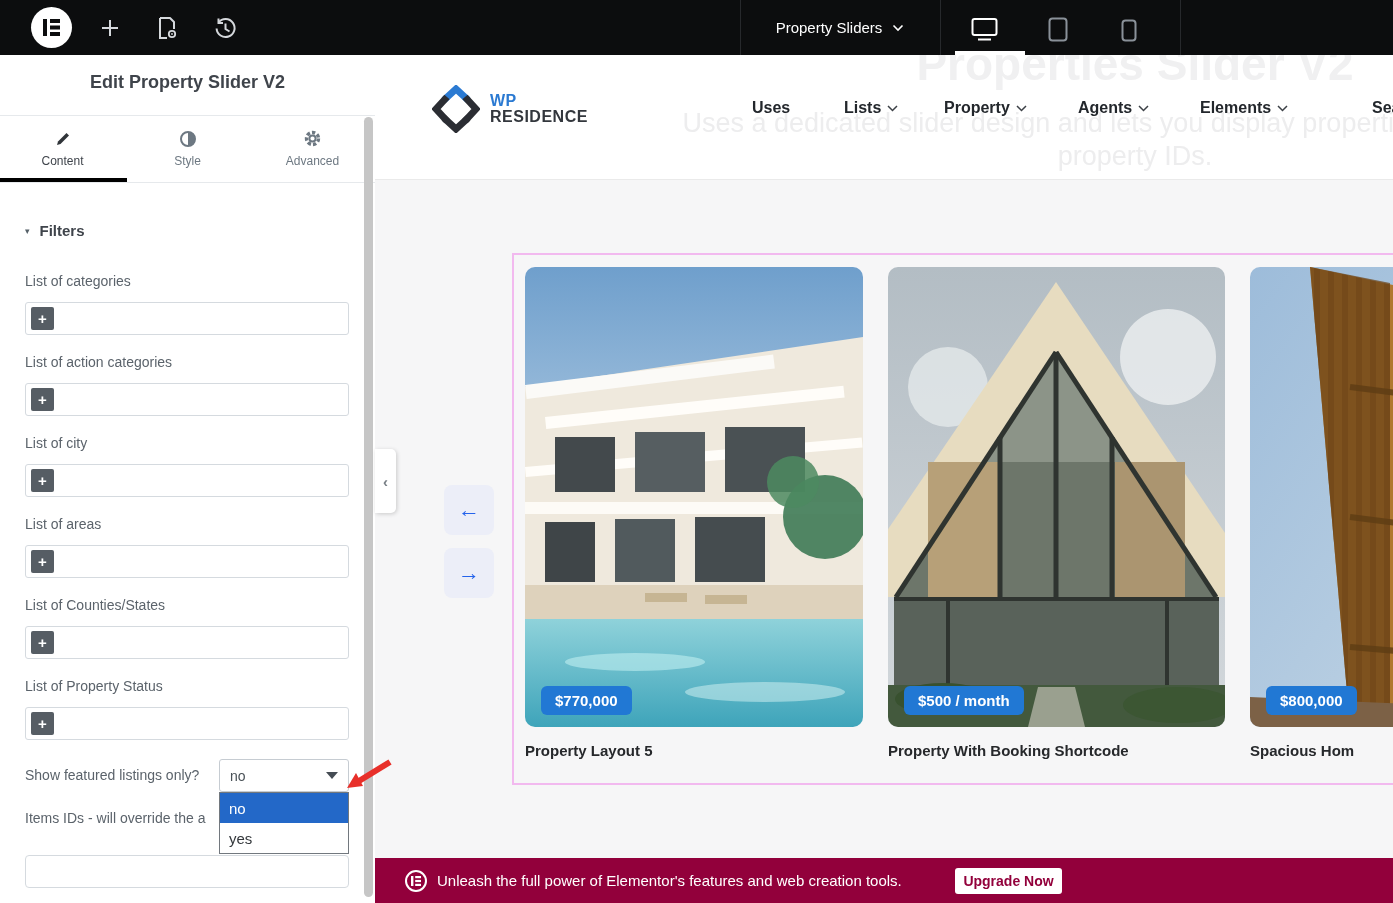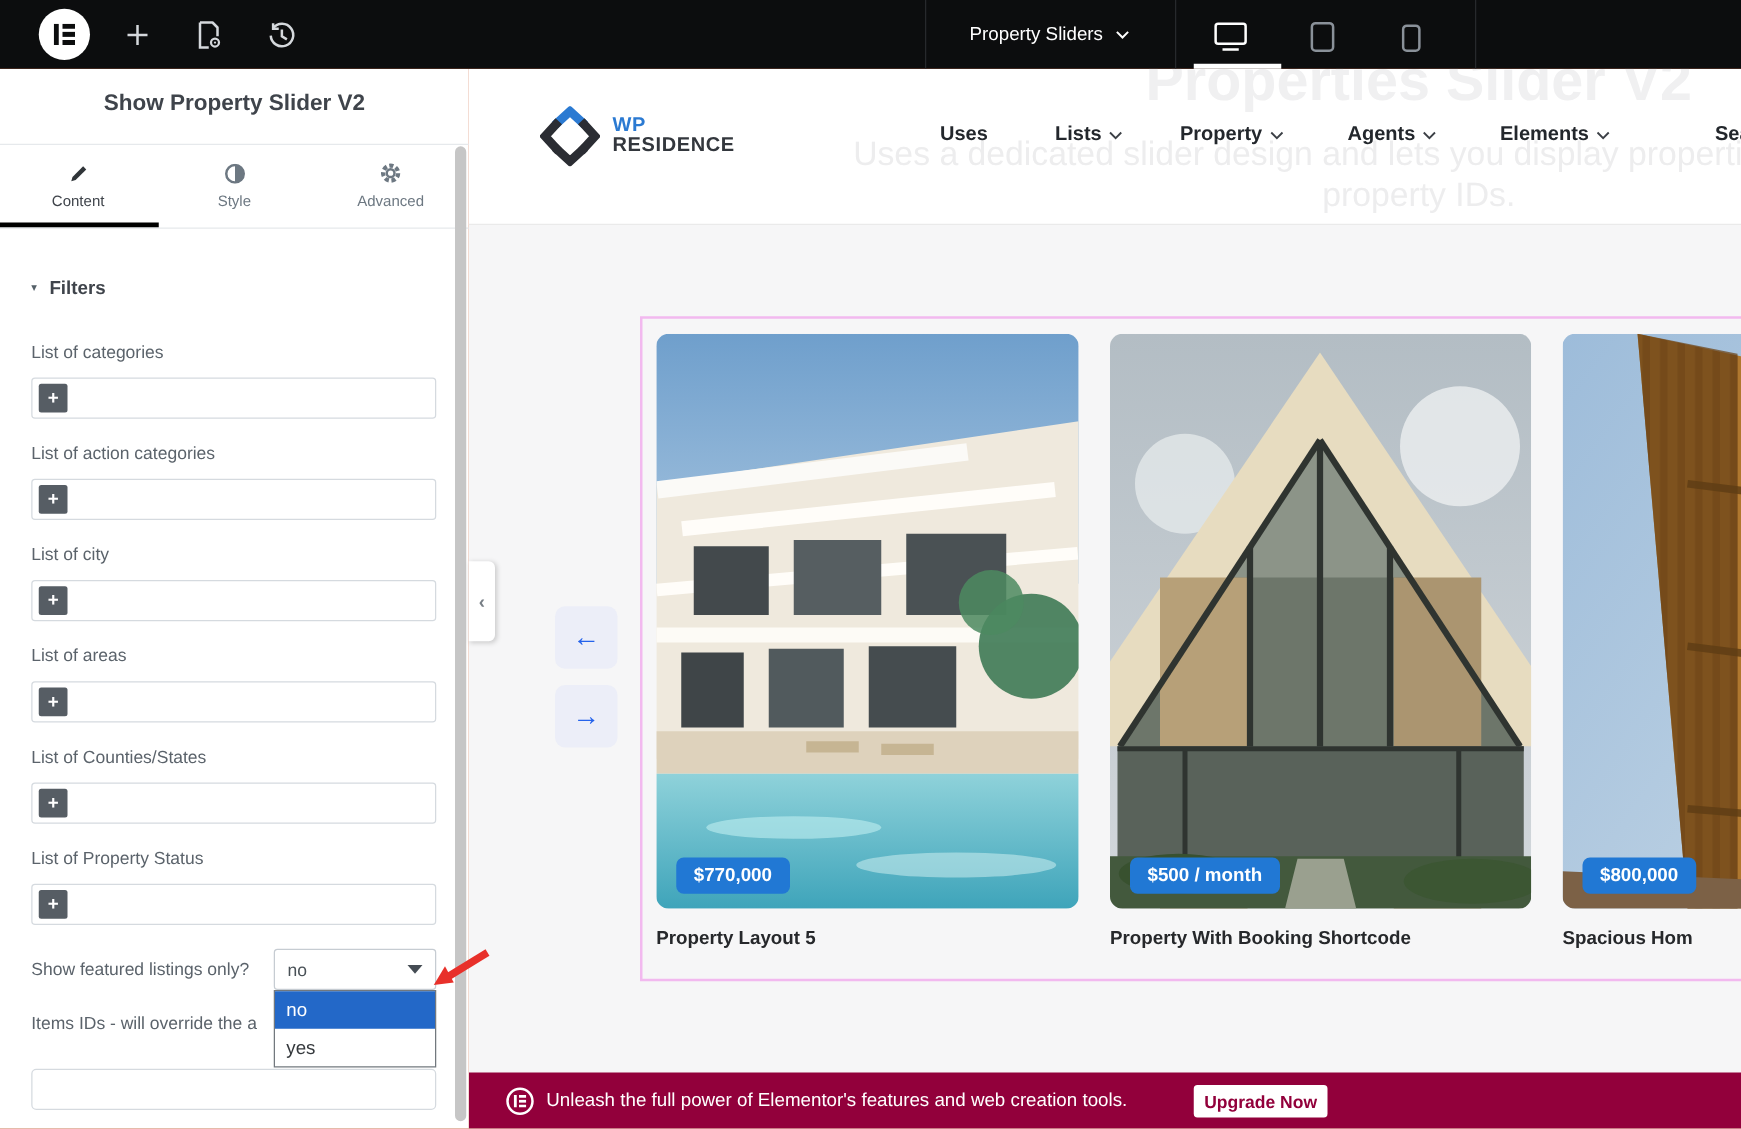--- a/index.html
+++ b/index.html
@@ -144,21 +144,21 @@
     </div>
     <div class="abs tb-btn" style="left:1111px;top:12px">
       <svg width="16" height="23" viewBox="0 0 16 23">
         <rect x="1.5" y="1.5" width="13" height="20" rx="3" stroke="#8a9199" stroke-width="2" fill="none"></rect>
       </svg>
     </div>
     <div class="abs tb-div" style="left:1180px"></div>
   </div>
 
   <div class="abs" id="panel">
-    <div class="abs p-title">Show Property Slider V2</div>
+    <div class="abs p-title">Edit Property Slider V2</div>
     <div class="abs p-hr1"></div>
 
     <div class="abs p-tab active" style="left:0">
       <svg width="16" height="16" viewBox="0 0 16 16">
         <path d="M2 14 L3 10.5 L11.5 2 L14 4.5 L5.5 13 Z" fill="#303539"></path>
       </svg>
       <span>Content</span>
     </div>
     <div class="abs p-tab" style="left:125px">
       <svg width="16" height="16" viewBox="0 0 16 16">

